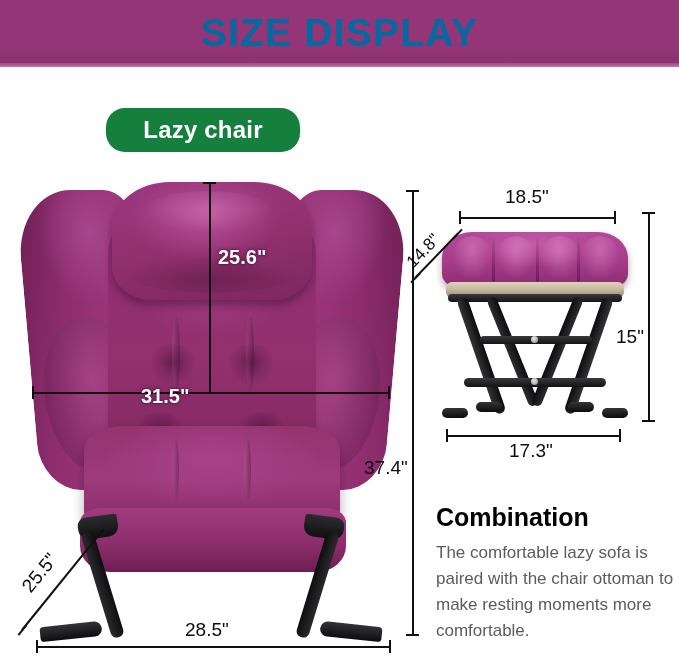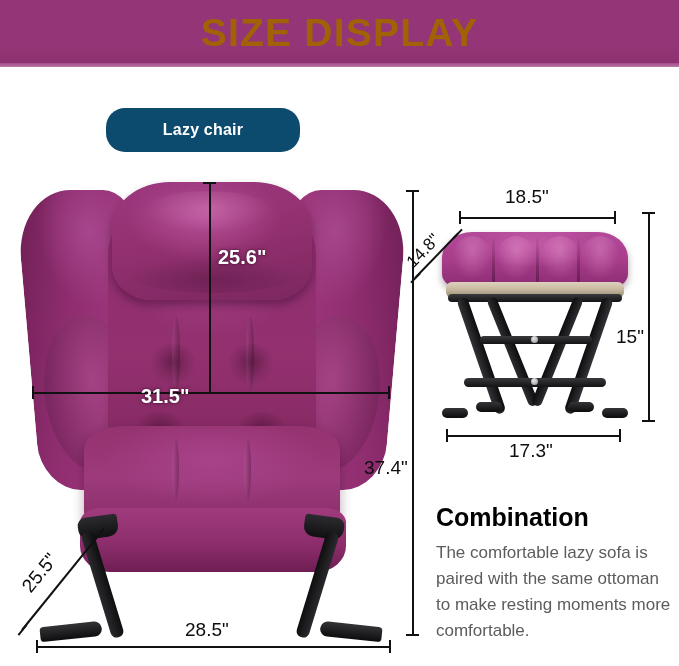--- a/index.html
+++ b/index.html
@@ -15,29 +15,29 @@
     position:absolute;left:0;top:0;width:679px;height:63px;
     background:linear-gradient(180deg,#943577 0%,#933576 72%,#8d3170 100%);
   }
   .banner-underline{
     position:absolute;left:0;top:63px;width:679px;height:4px;
     background:linear-gradient(180deg,#a14b86 0%,#b97aa6 100%);
   }
   .banner-title{
     position:absolute;left:0;top:0;width:679px;height:65px;
     display:flex;align-items:center;justify-content:center;
-    color:#a16207;font-size:39px;font-weight:bold;letter-spacing:1.2px;
+    color:#0369a1;font-size:39px;font-weight:bold;letter-spacing:1.2px;
     line-height:1;
   }
 
   
   .pill{
-    position:absolute;border-radius:19px;background:#0c4a6e;
+    position:absolute;border-radius:19px;background:#15803d;
     display:flex;align-items:center;justify-content:center;
-    color:#fff;font-size:16px;font-weight:bold;letter-spacing:.2px;
+    color:#fff;font-size:24px;font-weight:bold;letter-spacing:.2px;
   }
   #pill-chair{left:106px;top:108px;width:194px;height:44px;}
   #pill-ottoman{left:434px;top:108px;width:194px;height:44px;}
 
   
   .dim{position:absolute;font-size:19px;color:#0d0d0d;white-space:nowrap;font-weight:400;}
   .dim-white{
     position:absolute;font-size:20px;color:#ffffff;white-space:nowrap;font-weight:bold;
     text-shadow:0 0 2px rgba(60,10,45,.85),0 0 4px rgba(60,10,45,.5);
   }
@@ -328,15 +328,15 @@
   <div class="cap-h" style="left:642px;top:212px;"></div>
   <div class="cap-h" style="left:642px;top:420px;"></div>
   <div class="dim" style="left:616px;top:326px;">15"</div>
 
   <div class="line-h" style="left:446px;top:435px;width:175px;"></div>
   <div class="cap-v" style="left:446px;top:429px;"></div>
   <div class="cap-v" style="left:619px;top:429px;"></div>
   <div class="dim" style="left:509px;top:440px;">17.3"</div>
 
   <div id="combination-title">Combination</div>
-  <div id="combination-body">The comfortable lazy sofa is paired with the same ottoman to make resting moments more comfortable.</div>
+  <div id="combination-body">The comfortable lazy sofa is paired with the chair ottoman to make resting moments more comfortable.</div>
 
 </div>
 
 </body></html>

